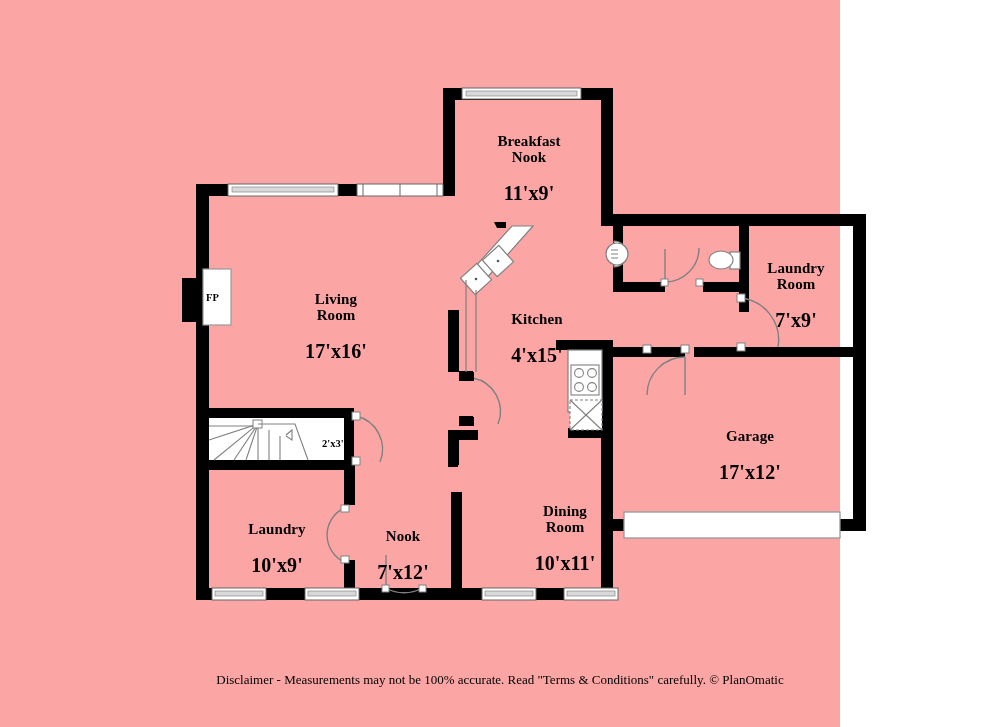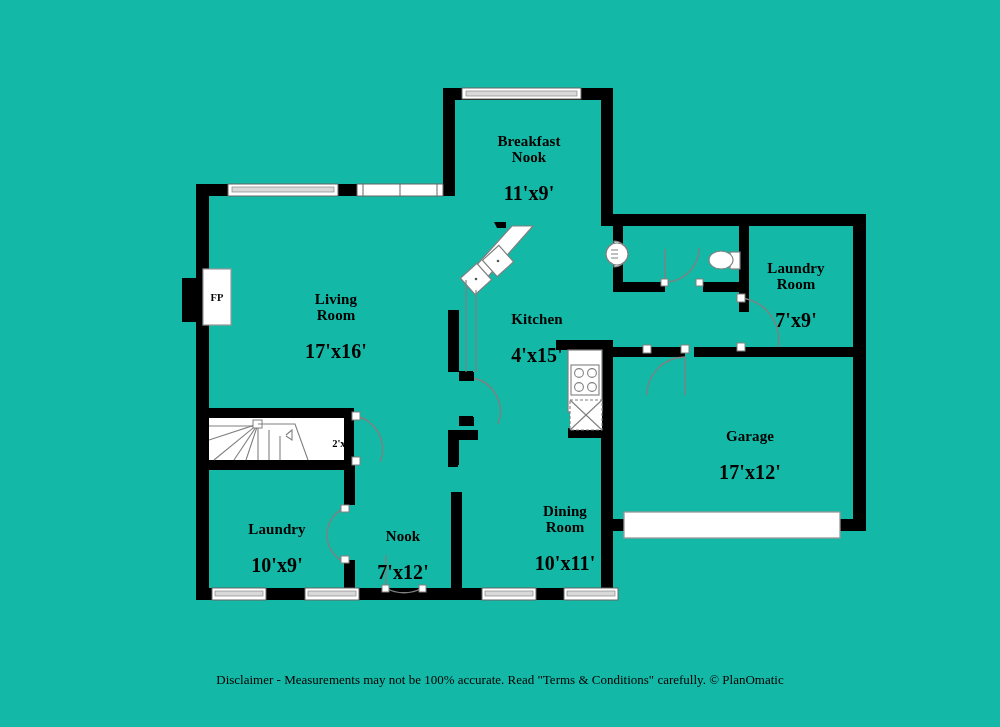--- a/index.html
+++ b/index.html
@@ -10,23 +10,23 @@
   }
   body {
     width: 1000px;
     height: 727px;
     overflow: hidden;
     font-family: "Liberation Serif", "DejaVu Serif", serif;
     position: relative;
   }
   #plan-root {
     position: relative;
-    width: 1000px;
+    width: 840px;
     height: 727px;
-    background: #14b8a6;
+    background: #fca5a5;
   }
   #floorplan-svg {
     position: absolute;
     left: 0;
     top: 0;
     width: 1000px;
     height: 727px;
     display: block;
   }
   .room-label {
@@ -48,21 +48,20 @@
     display: block;
     font-size: 20px;
     font-family: Liberation Serif, serif;
   }
   .tiny-label {
     position: absolute;
     font-family: "Liberation Serif", "DejaVu Serif", serif;
     font-weight: bold;
     font-size: 10.5px;
     color: #000000;
-    text-align: center;
   }
   #disclaimer {
     position: absolute;
     left: 0;
     top: 672px;
     width: 1000px;
     text-align: center;
     font-family: "Liberation Serif", "DejaVu Serif", serif;
     font-size: 13px;
     color: #000000;

